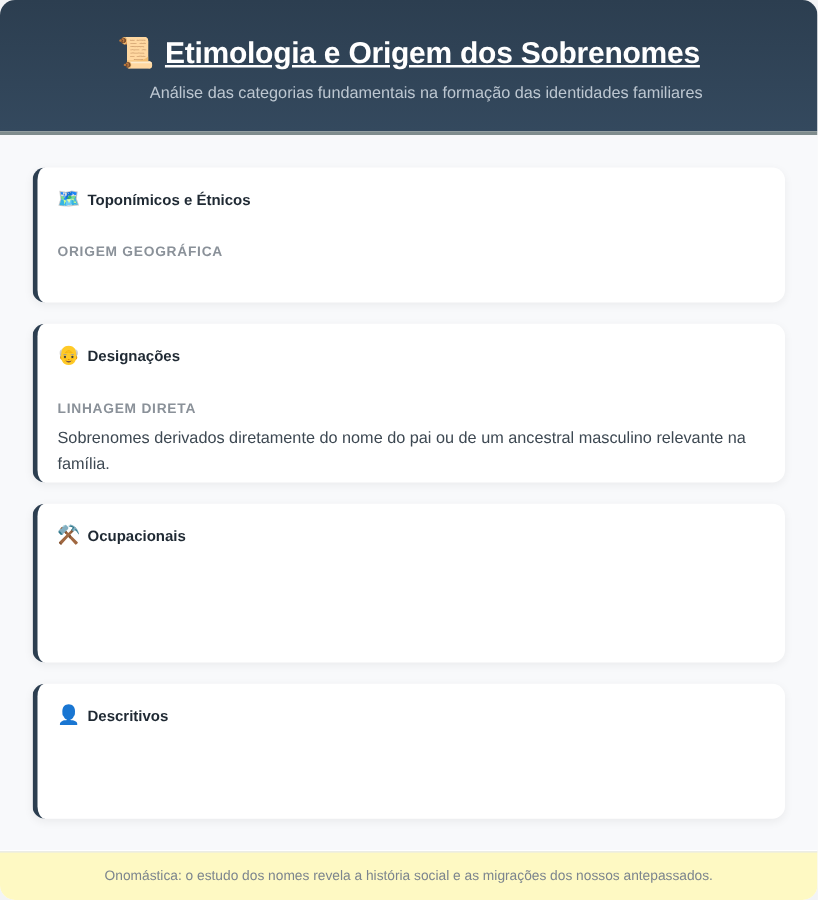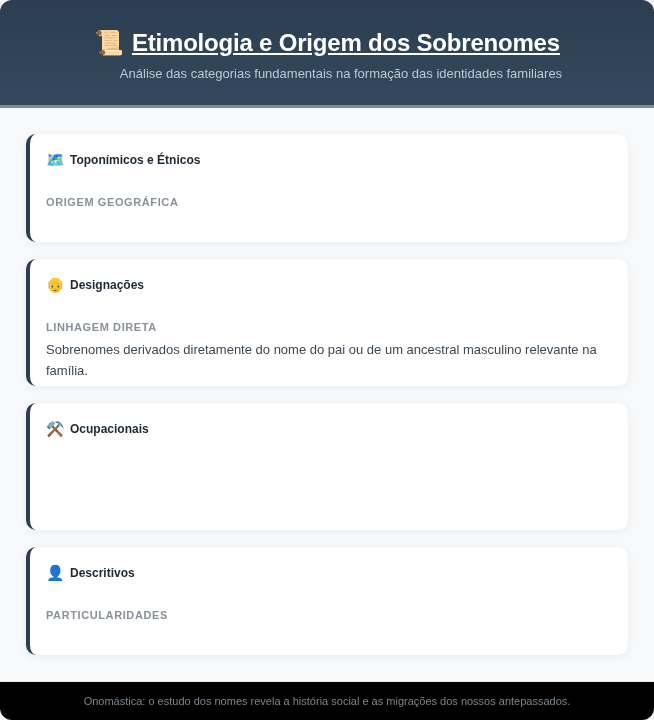--- a/index.html
+++ b/index.html
@@ -104,21 +104,21 @@
       margin-top: 5px;
       font-size: 13px;
       color: #3d4852;
       line-height: 21px;
     }
     .footer {
       position: absolute;
       left: 0; right: 0; bottom: 0;
       height: 38px;
       border-top: 1px solid #e6e9ec;
-      background: #000000;
+      background: #fef9c3;
       text-align: center;
       font-size: 11px;
       line-height: 38px;
       color: #7c858e;
     }
   </style>
 </head>
 <body>
 
 <div class="container">
@@ -153,18 +153,17 @@
         <span class="card-icon">⚒️</span>
         <span class="card-title">Ocupacionais</span>
       </div>
     </div>
 
     <div class="card c4">
       <div class="card-head">
         <span class="card-icon">👤</span>
         <span class="card-title">Descritivos</span>
       </div>
-      <div class="card-tag">PARTICULARIDADES</div>
     </div>
   </div>
 
   <div class="footer">Onomástica: o estudo dos nomes revela a história social e as migrações dos nossos antepassados.</div>
 </div>
 
 </body></html>

